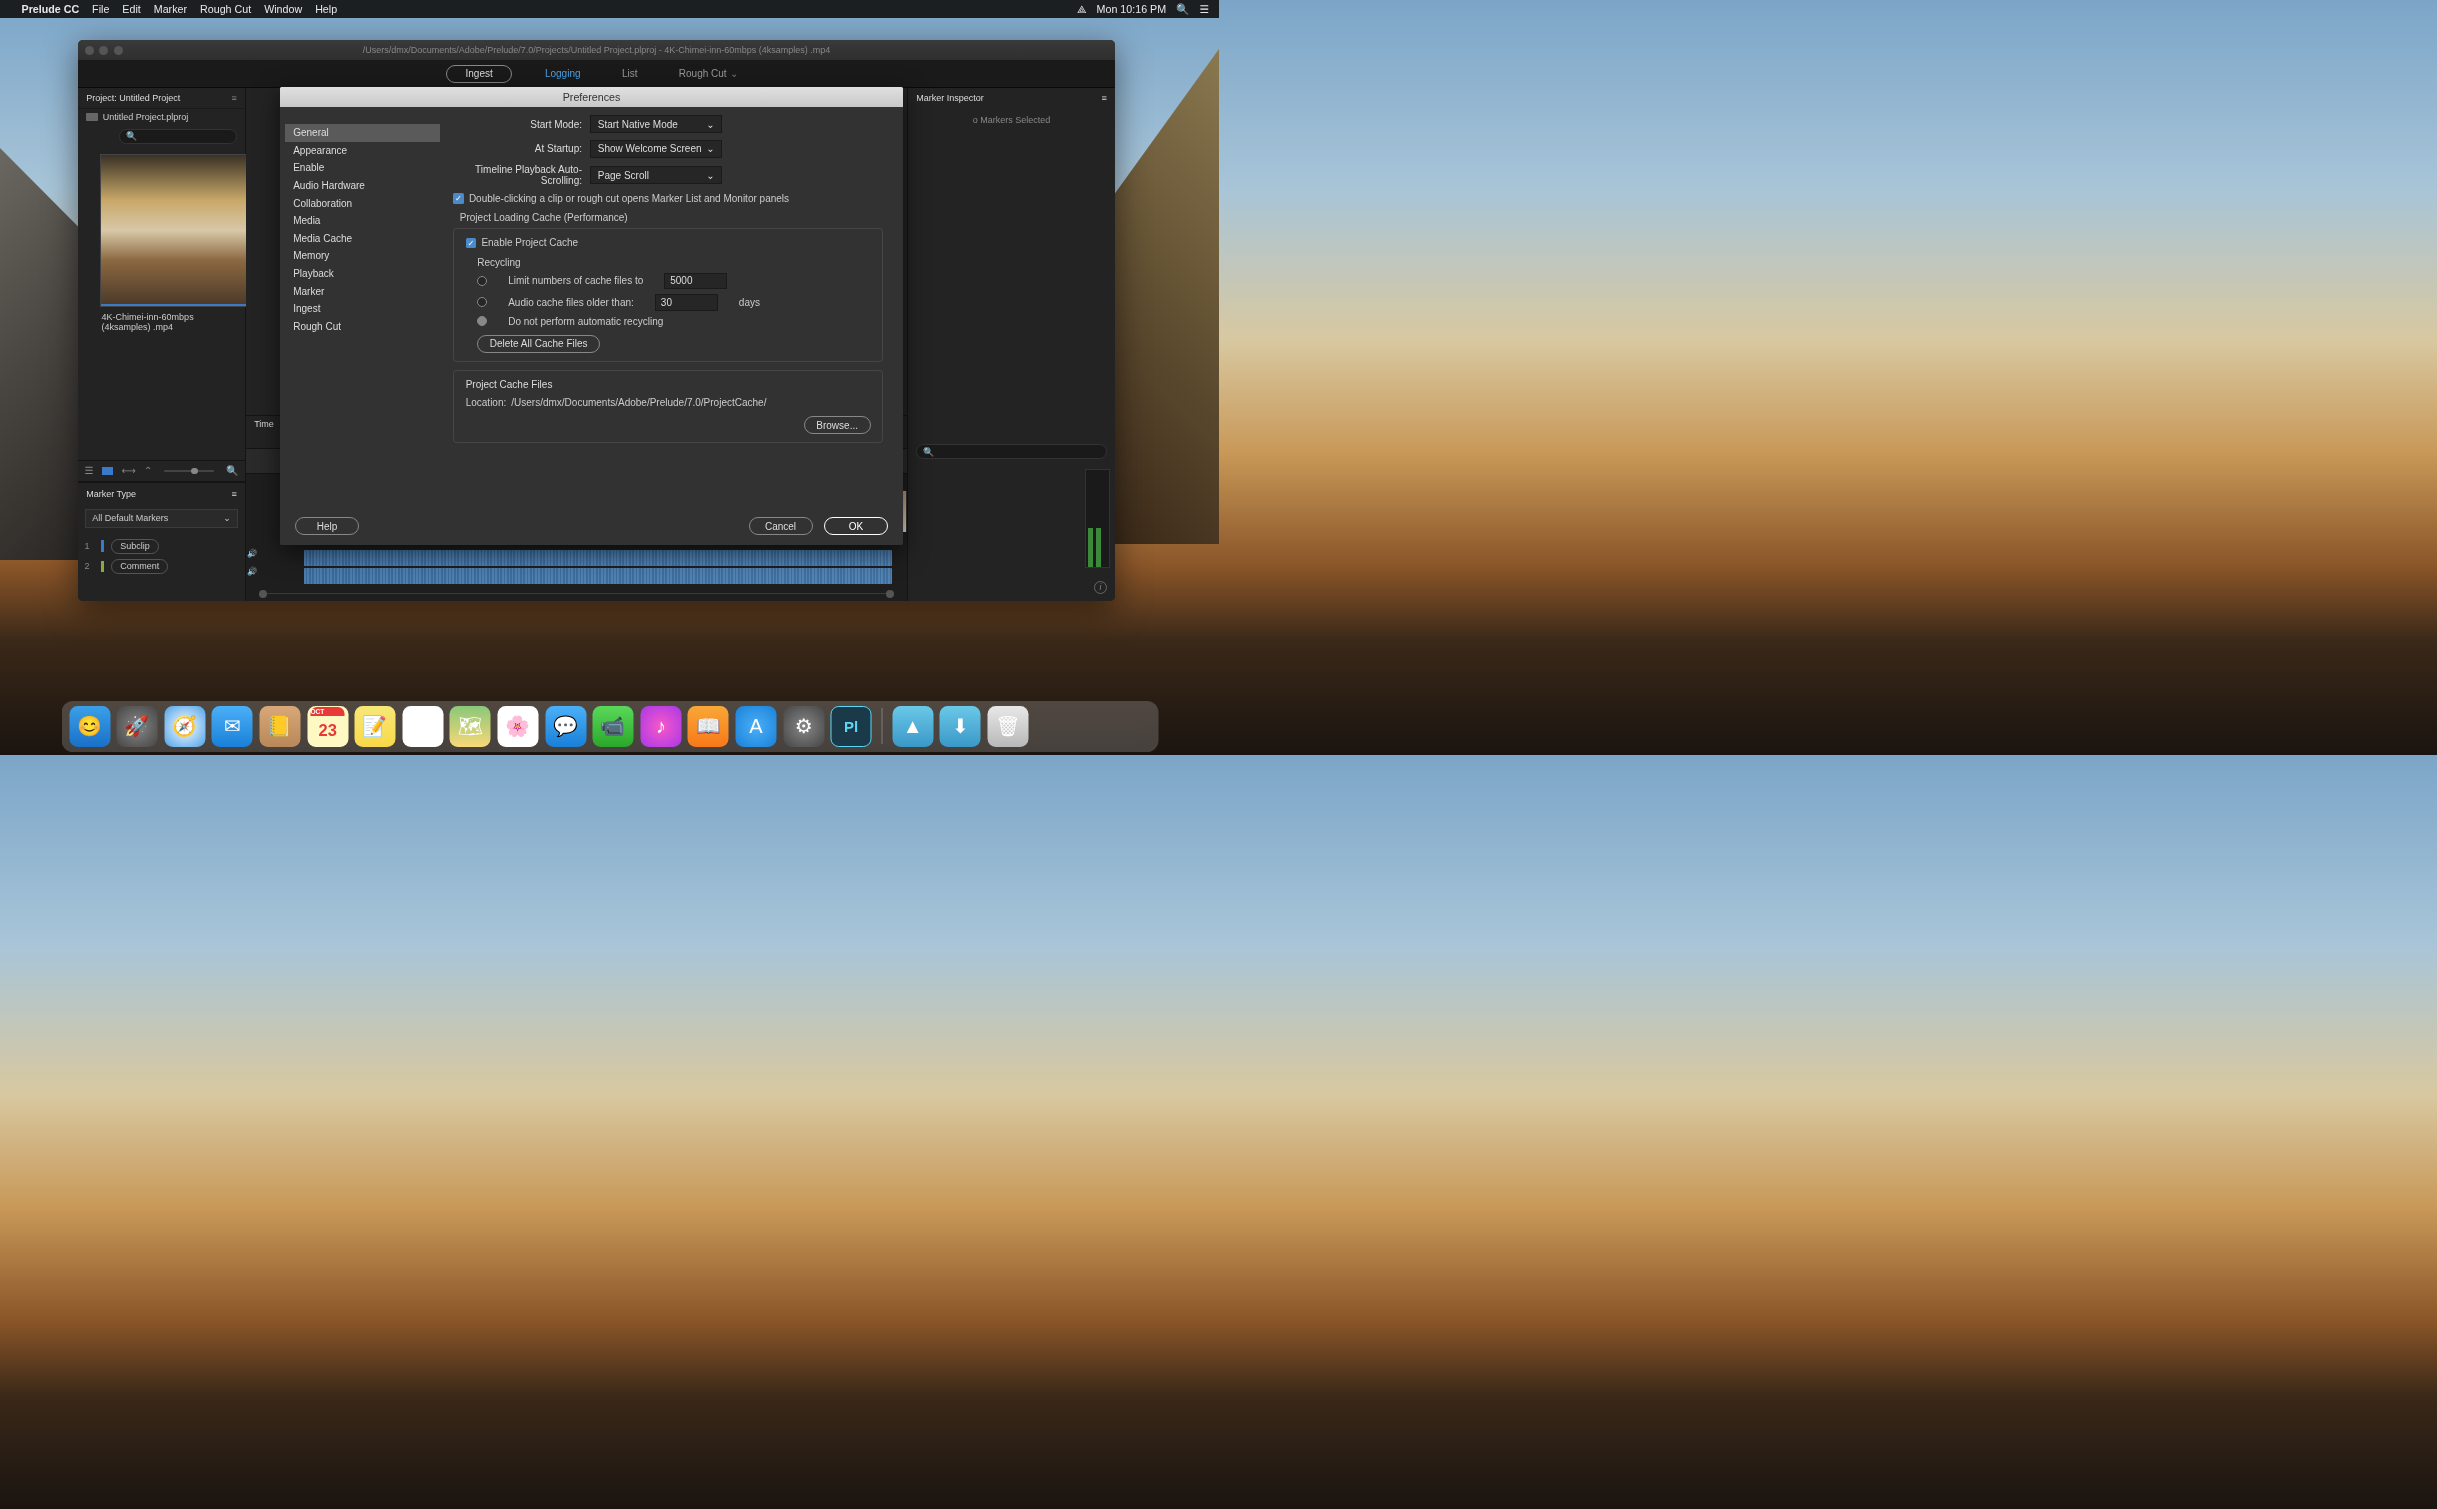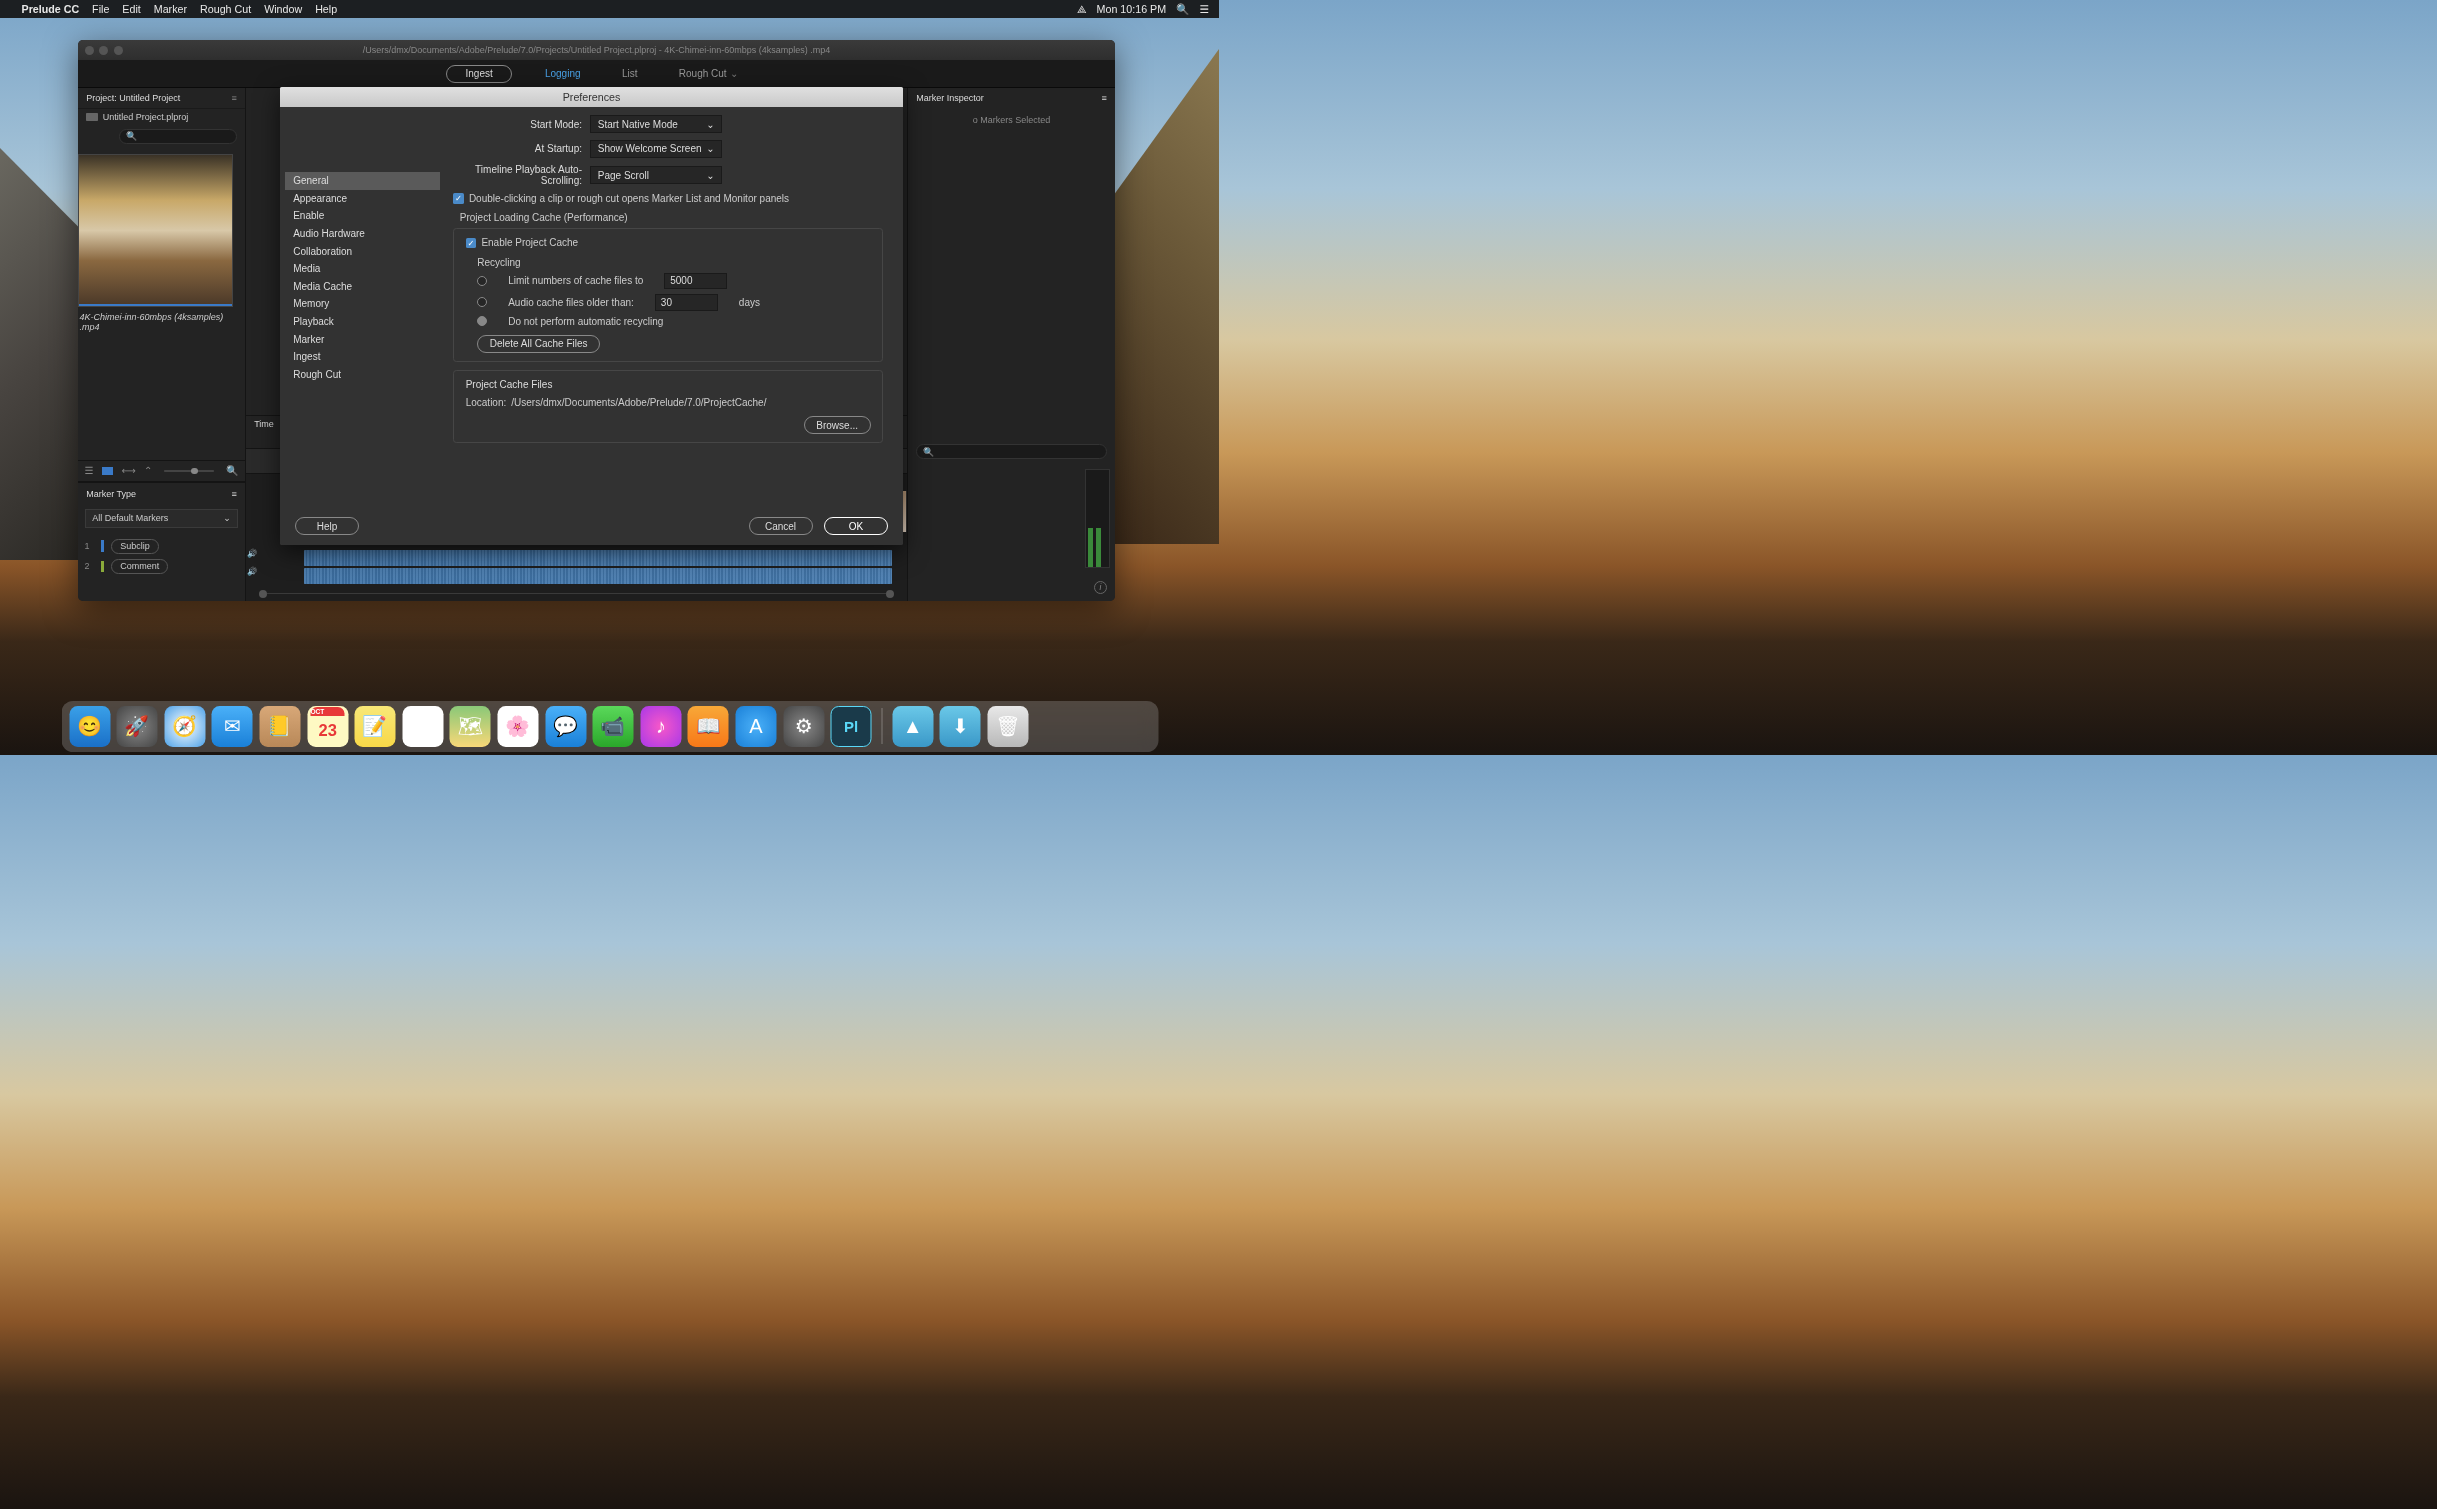--- a/index.html
+++ b/index.html
@@ -24,21 +24,21 @@
 .ws-tab.active { color: #4aa3e8; }
 .ws-chevron { color: #777; margin-left: 3.3px; }
 .main-area { display: flex; height: calc(100% - 48px); }
 .left-col { width: 168px; background: #232323; border-right: 0.8px solid #141414; display: flex; flex-direction: column; }
 .panel-header { padding: 5px 8.2px; font-size: 9px; color: #ddd; display: flex; align-items: center; justify-content: space-between; border-bottom: 0.8px solid #1a1a1a; }
 .panel-header .ham { color: #888; }
 .proj-row { padding: 3.3px 8.2px; font-size: 9px; color: #ccc; display: flex; align-items: center; gap: 5px; }
 .proj-row .folder-icon { width: 11.5px; height: 8.2px; background: #666; border-radius: 0.8px; display: inline-block; }
 .search-row { padding: 3.3px 8.2px 5px 41px; }
 .search-box { width: 100%; height: 15px; background: #1a1a1a; border: 0.8px solid #333; border-radius: 7.4px; color: #888; font-size: 9px; padding: 0 6.6px; display: flex; align-items: center; }
-.thumb-area { margin: 5px 0; font-style: italic; }
+.thumb-area { margin: 5px 22px; }
 .thumb { width: 155px; height: 153px; background: linear-gradient(to bottom,#3a3226 0%,#c8a868 30%,#d8c8a8 50%,#8a6840 70%,#4a3828 100%); border: 0.8px solid #444; position: relative; }
 .thumb .bar { position: absolute; bottom: 0; left: 0; right: 0; height: 1.6px; background: #3a7ac8; }
 .thumb-label { font-size: 9px; color: #ccc; padding: 5px 1.6px; }
 .view-strip { height: 21.4px; border-top: 0.8px solid #141414; border-bottom: 0.8px solid #141414; display: flex; align-items: center; padding: 0 6.6px; gap: 8.2px; color: #888; font-size: 10px; }
 .view-strip .v-icon { width: 11.5px; height: 8.2px; display: inline-block; }
 .view-strip .active-icon { background: #3a7ac8; }
 .view-strip .slider { flex: 1; height: 1.6px; background: #444; border-radius: 0.8px; position: relative; margin: 0 3.3px; }
 .view-strip .slider::after { content: ''; position: absolute; right: 16.5px; top: -2.5px; width: 6.6px; height: 6.6px; background: #888; border-radius: 50%; }
 .marker-type-panel { flex: 1; border-top: 0.8px solid #141414; }
 .mt-header { padding: 6.6px 8.2px; font-size: 9px; color: #ddd; display: flex; justify-content: space-between; }
@@ -64,21 +64,21 @@
 .right-col { width: 208px; background: #232323; border-left: 0.8px solid #141414; }
 .ri-header { padding: 5px 8.2px; font-size: 9px; color: #ddd; display: flex; justify-content: space-between; }
 .ri-msg { text-align: center; color: #888; font-size: 9px; padding: 6.6px; }
 .ri-search { margin: 313px 8.2px 8.2px; height: 15px; background: #1a1a1a; border: 0.8px solid #333; border-radius: 7.4px; display: flex; align-items: center; padding: 0 6.6px; color: #888; font-size: 9px; }
 .ri-meter { position: absolute; right: 5px; bottom: 33px; width: 25px; height: 99px; background: #1a1a1a; border: 0.8px solid #333; }
 .ri-meter .bar { width: 5px; height: 100%; background: linear-gradient(to top,#3a8a3a 0%,#3a8a3a 40%,transparent 40%); margin: 0 1.6px; display: inline-block; }
 .info-icon { position: absolute; right: 8.2px; bottom: 6.6px; width: 13px; height: 13px; border: 0.8px solid #666; border-radius: 50%; display: flex; align-items: center; justify-content: center; color: #888; font-size: 8.2px; font-style: italic; }
 .pref-dialog { position: absolute; left: 280px; top: 87px; width: 623px; height: 458px; background: #323232; z-index: 50; box-shadow: 0 6.6px 25px rgba(0,0,0,0.6); color: #ccc; font-size: 10px; border-radius: 1.6px; }
 .pref-title { height: 20px; background: linear-gradient(#e0e0e0,#c8c8c8); text-align: center; line-height: 20px; font-size: 10.7px; color: #333; border-radius: 1.6px 1.6px 0 0; }
 .pref-body { display: flex; height: calc(100% - 58px); }
-.pref-sidebar { width: 165px; padding: 17px 5px; background: #323232; margin-top: 48px; }
+.pref-sidebar { width: 165px; padding: 17px 5px; background: #323232; }
 .pref-cat { padding: 3.3px 8.2px; font-size: 10px; color: #ddd; cursor: default; }
 .pref-cat.selected { background: #5a5a5a; }
 .pref-content { flex: 1; padding: 8.2px 20px 8.2px 8.2px; }
 .pref-row { display: flex; align-items: center; margin-bottom: 6.6px; }
 .pref-label { width: 137px; text-align: right; padding-right: 8.2px; font-size: 10px; color: #ddd; }
 .pref-select { flex: 1; height: 18px; background: #262626; border: 0.8px solid #1a1a1a; color: #ddd; font-size: 10px; padding: 0 6.6px; display: flex; align-items: center; justify-content: space-between; max-width: 132px; }
 .pref-check-row { display: flex; align-items: center; gap: 5px; margin: 6.6px 0 8.2px 0; }
 .pref-checkbox { width: 10.7px; height: 10.7px; background: #4a8ac8; border-radius: 1.6px; display: flex; align-items: center; justify-content: center; color: #fff; font-size: 8.2px; }
 .pref-group { border: 0.8px solid #464646; border-radius: 3.3px; padding: 8.2px 11.5px; margin-bottom: 8.2px; }
 .pref-group-title { font-size: 10px; color: #ddd; margin-bottom: 6.6px; }

